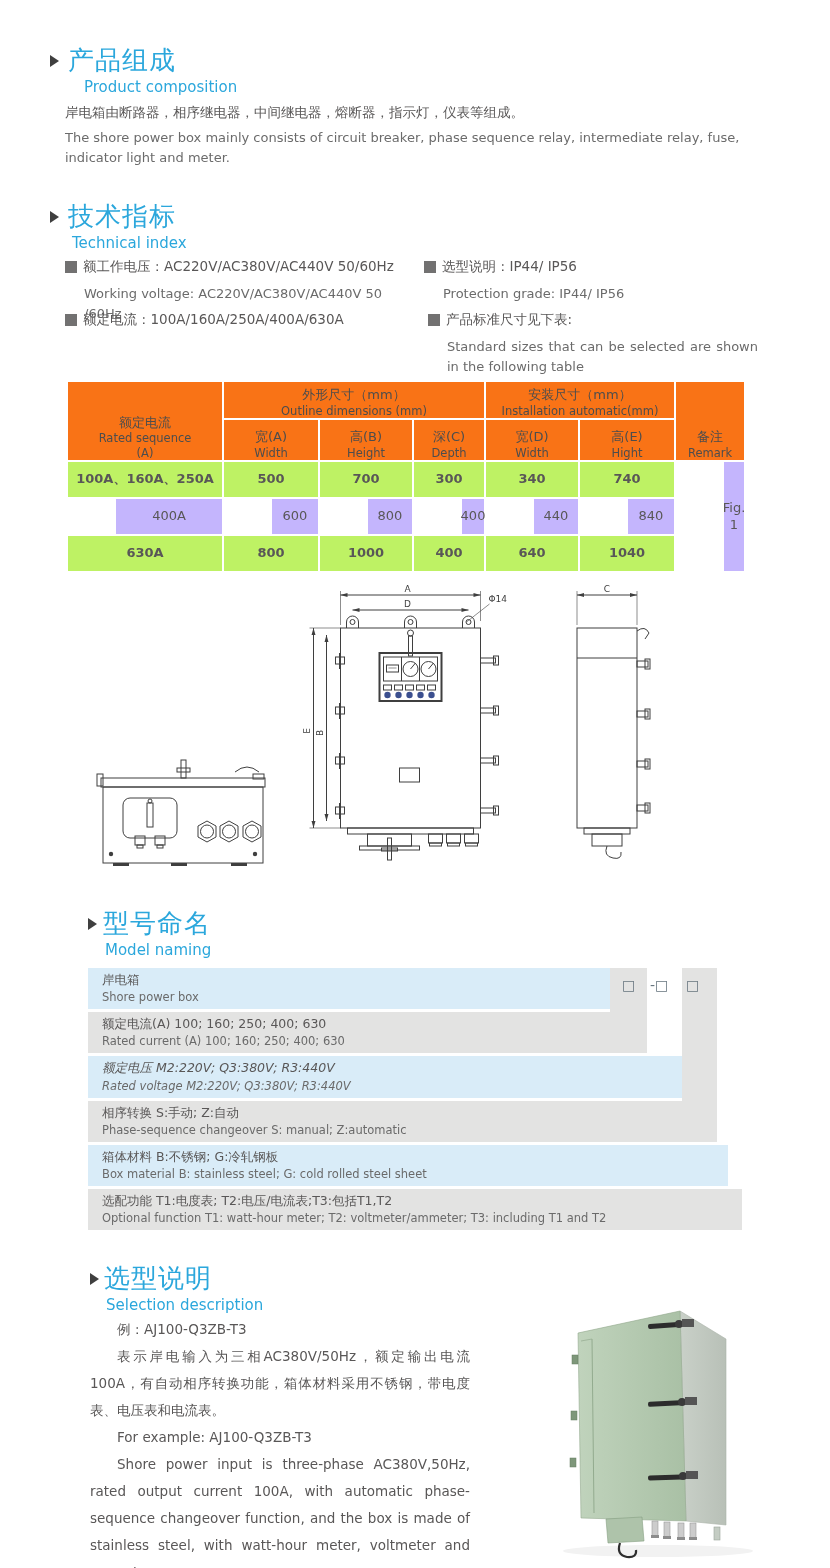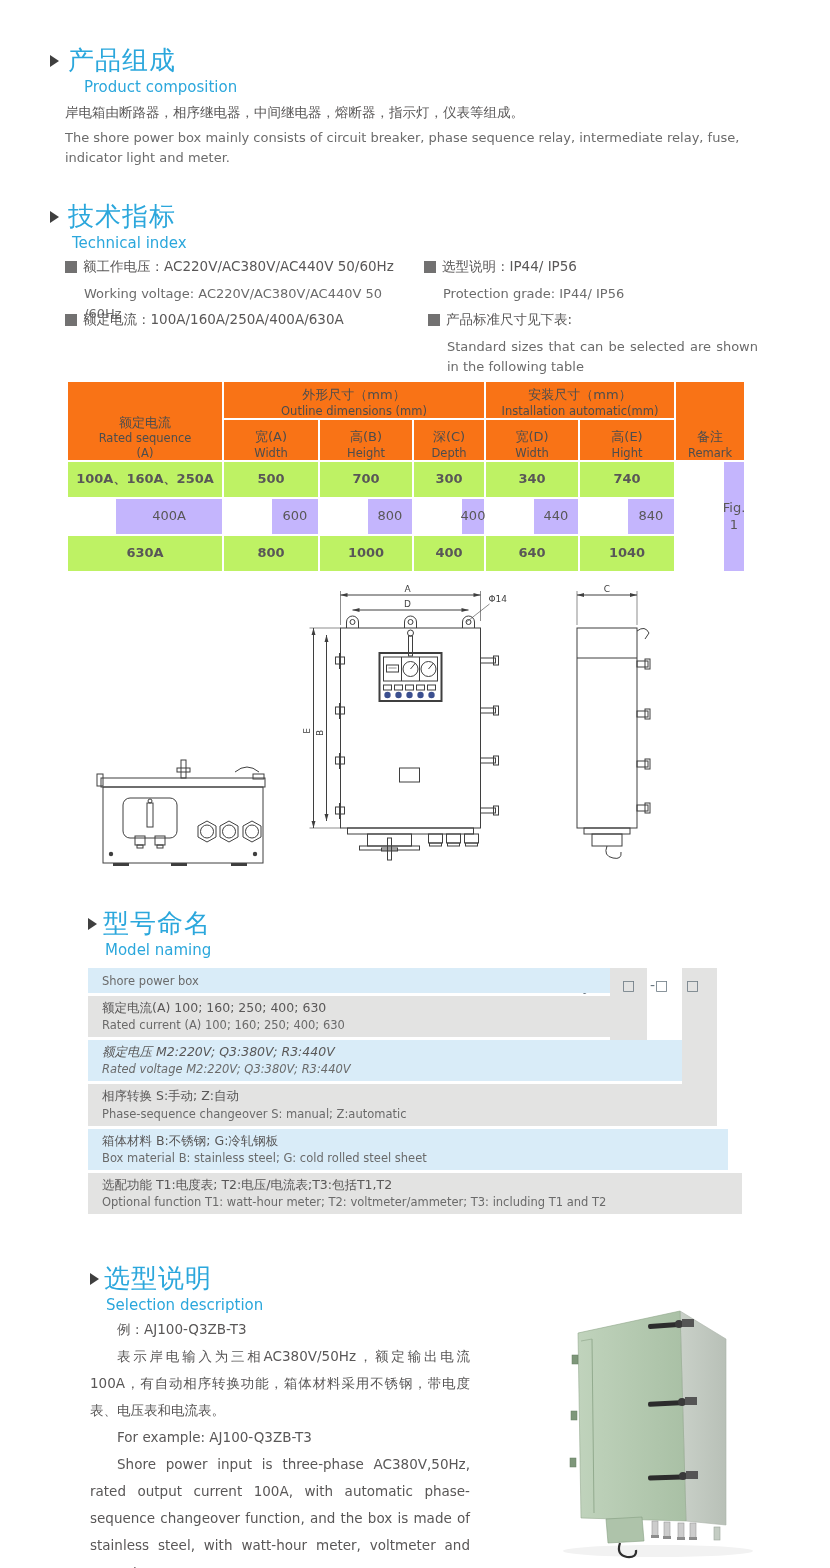--- a/index.html
+++ b/index.html
@@ -352,20 +352,21 @@
   <div class="naming">
     <div class="strip strip1"></div>
     <div class="strip strip2"></div>
 
     <span class="code" style="left:486px;font-size:15px;">AJ</span>
     <span class="code" style="left:534px;">□</span>
     <span class="code" style="left:562px;">-□</span>
     <span class="code" style="left:598px;">□</span>
 
     <div class="n-row nb w1">
+      <div class="n-cn">岸电箱</div>
       <div class="n-en">Shore power box</div>
     </div>
     <div class="n-row ng w2">
       <div class="n-cn">额定电流(A)  100; 160; 250; 400; 630</div>
       <div class="n-en">Rated current (A) 100; 160; 250; 400; 630</div>
     </div>
     <div class="n-row nb w3">
       <div class="n-cn">额定电压   M2:220V;  Q3:380V;  R3:440V</div>
       <div class="n-en">Rated voltage  M2:220V;  Q3:380V;  R3:440V</div>
     </div>

